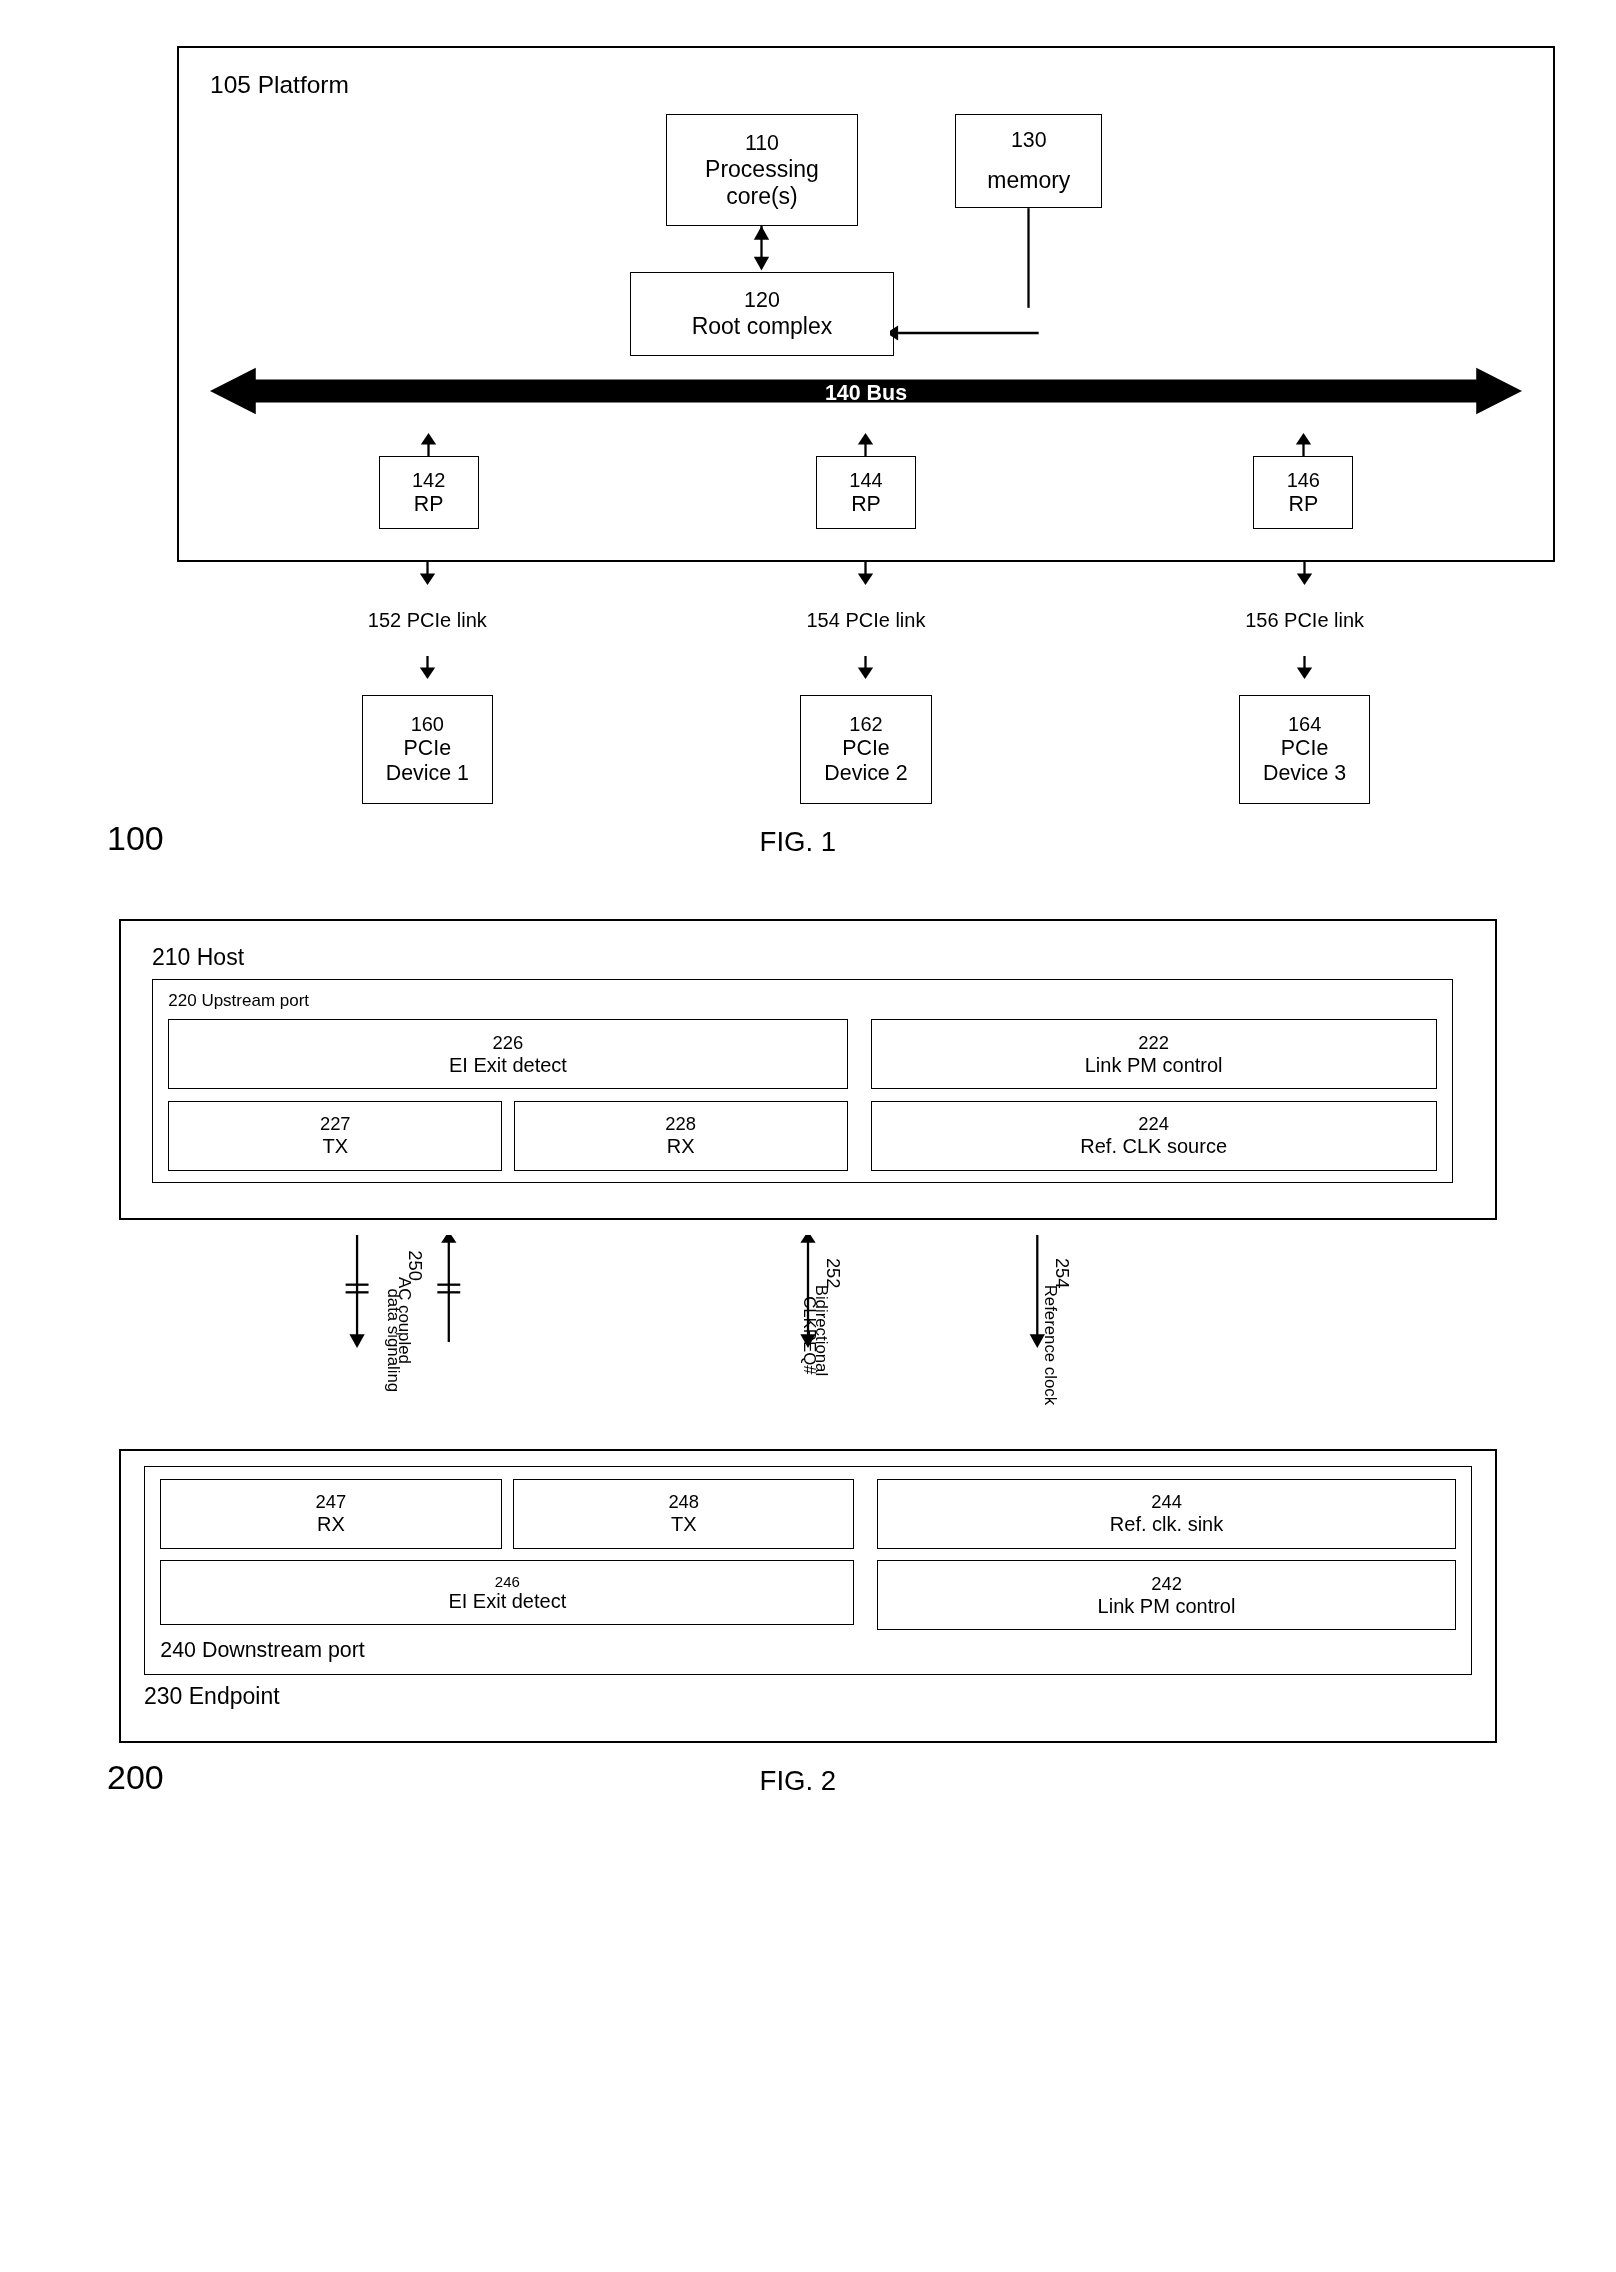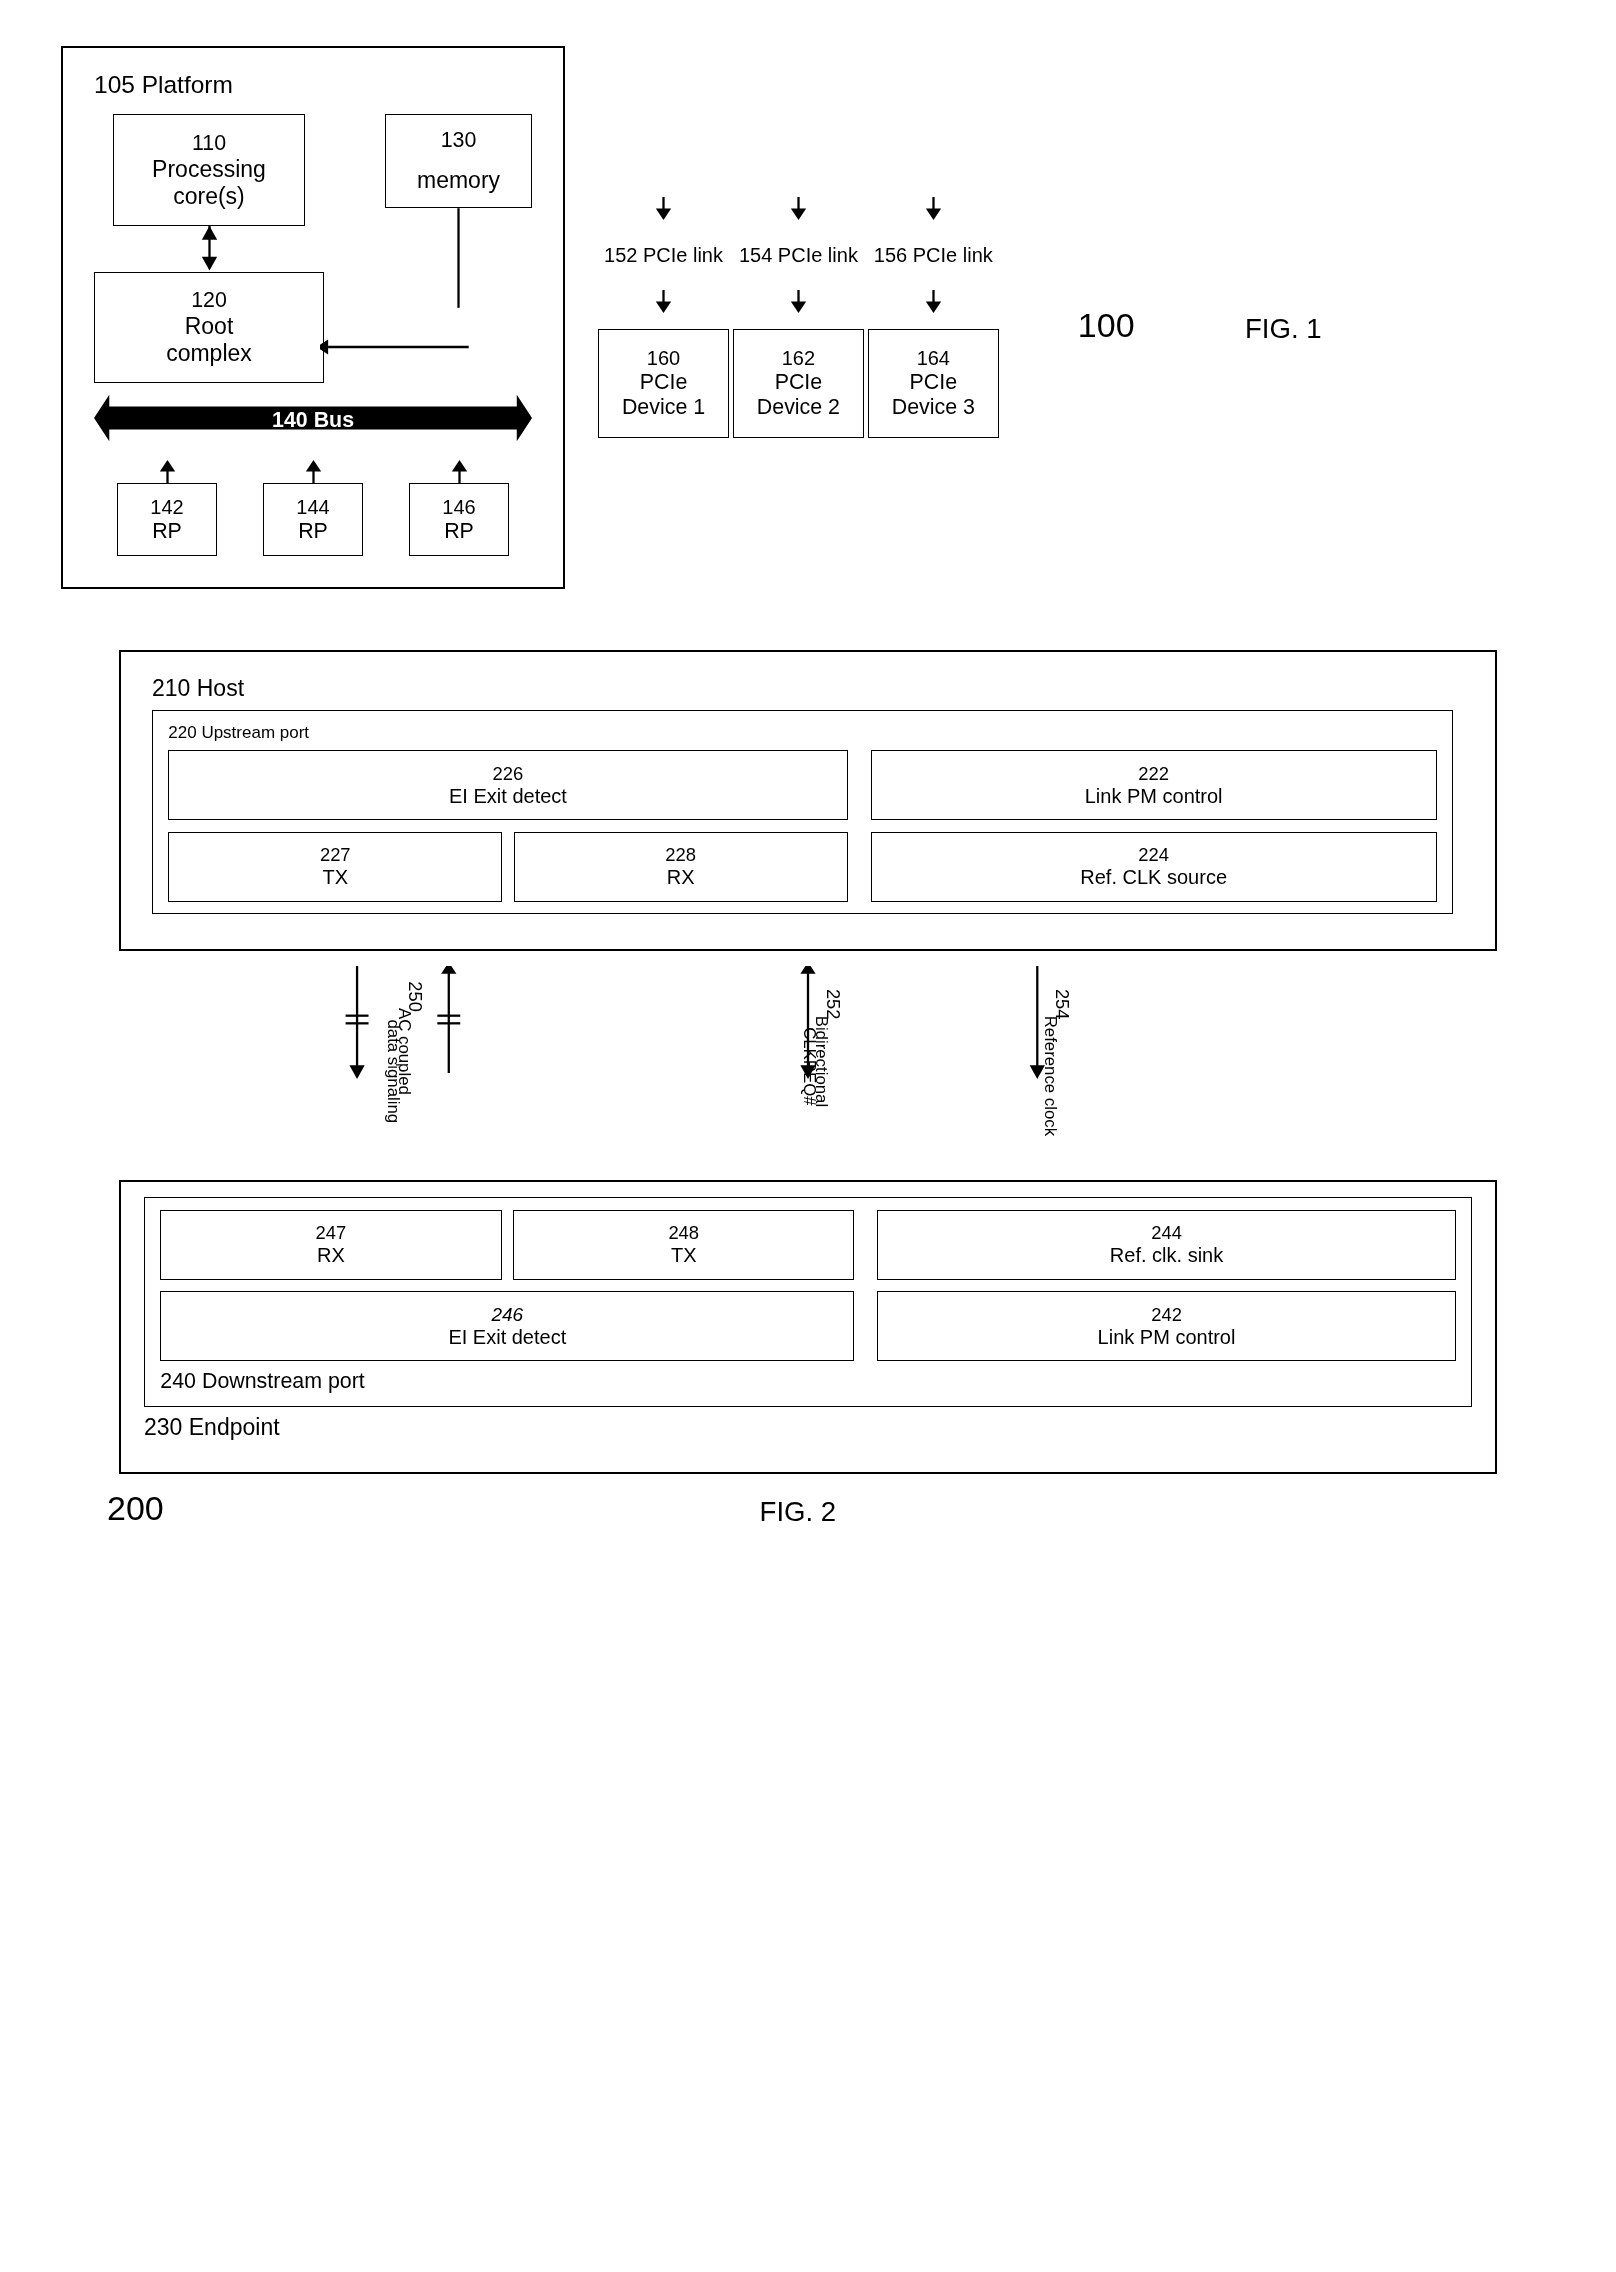--- a/index.html
+++ b/index.html
@@ -13,22 +13,22 @@
     }
     .page {
       display: flex;
       flex-direction: column;
       gap: 61px;
     }
 
     
     .fig1-section {
       display: flex;
-      flex-direction: row;
-      align-items: center;
+      flex-direction: column;
+      align-items: flex-end;
     }
     .fig1-label-row {
       display: flex;
       width: 100%;
       justify-content: space-between;
       align-items: flex-end;
       padding: 0 46px;
       margin-top: 15.3px;
     }
     .fig-caption {
@@ -483,21 +483,21 @@
                 <div style="font-size:18.4px;">247</div>
                 <div style="font-size:20px;">RX</div>
               </div>
               <div class="small-box-half">
                 <div style="font-size:18.4px;">248</div>
                 <div style="font-size:20px;">TX</div>
               </div>
             </div>
 
             <div class="small-box">
-              <div style="font-size:19px;font-style:italic;">246</div>
+              <div style="font-size:15px;">246</div>
               <div style="font-size:20px;">EI Exit detect</div>
             </div>
           </div>
           <div class="downstream-right">
 
             <div class="small-box">
               <div style="font-size:18.4px;">244</div>
               <div style="font-size:20px;">Ref. clk. sink</div>
             </div>
 

